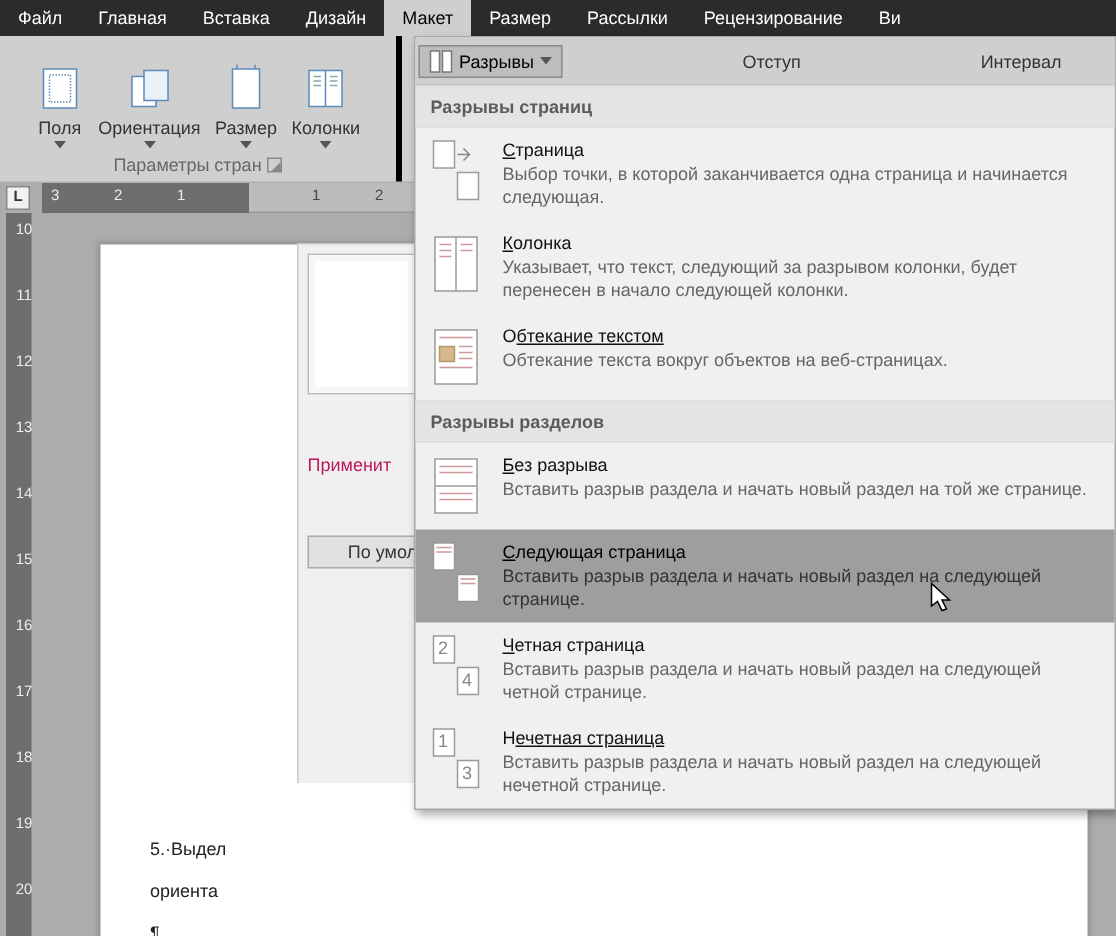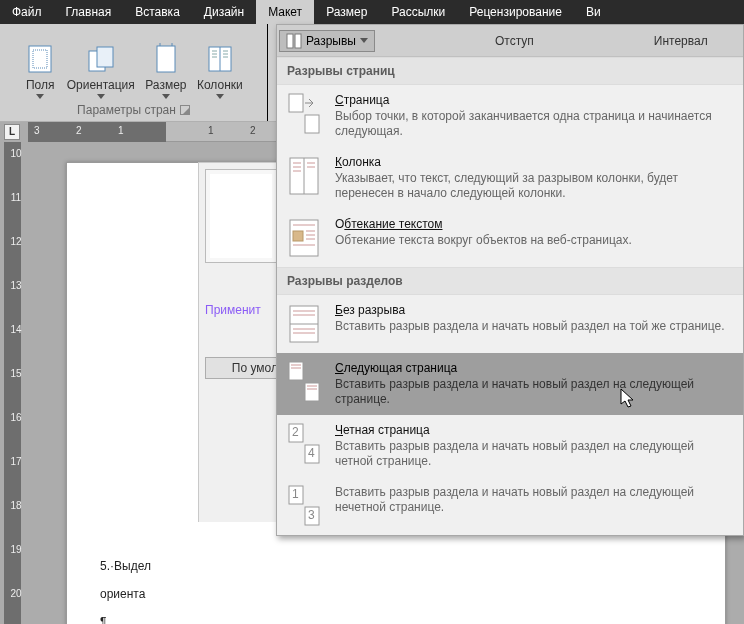--- a/index.html
+++ b/index.html
@@ -1,41 +1,41 @@
 <!DOCTYPE html>
 <html><head>
 <meta charset="utf-8">
 <style>
 *{margin:0;padding:0;box-sizing:border-box;font-family:"Segoe UI",Tahoma,sans-serif;font-size:12px}
 body{background:#e6e6e6;width:744px;height:624px;overflow:hidden;position:relative}
 .menubar{background:#2b2b2b;height:24px;display:flex;align-items:stretch}
 .menubar .m{color:#fff;padding:0 12px;display:flex;align-items:center;cursor:pointer}
 .menubar .m.active{background:#cfcfcf;color:#000}
 .ribbon{background:#cfcfcf;height:98px;display:flex;border-bottom:1px solid #b0b0b0;position:relative}
-.ribbon-group{display:flex;flex-direction:column;align-items:center;justify-content:flex-end;padding:2px 19px 2px;border-right:1px solid #000000}
+.ribbon-group{display:flex;flex-direction:column;align-items:center;justify-content:flex-end;padding:2px 19px 2px;border-right:4px solid #000000}
 .ribbon .big-btn{display:flex;flex-direction:column;align-items:center;justify-content:flex-start;padding:2px 4px;margin-top:2px}
 .ribbon .big-btn .ico{width:32px;height:32px;display:flex;align-items:center;justify-content:center;margin-bottom:4px}
 .ribbon .big-btn span.lbl{color:#333;text-align:center;line-height:13px}
 .ribbon .grp-label{color:#666;font-size:11px;margin-top:2px;padding:0 4px 2px;display:flex;align-items:center;gap:4px}
 .ribbon .grp-label .dlauncher{width:10px;height:10px;border:1px solid #888;position:relative}
 .ribbon .grp-label .dlauncher:after{content:"";position:absolute;right:0;bottom:0;border:3px solid transparent;border-bottom-color:#888;border-right-color:#888}
 .breaks-btn{display:flex;align-items:center;height:22px;padding:0 6px;margin:4px 0 0 4px;background:#cfcfcf;border:1px solid transparent}
 .breaks-btn.active{background:#bdbdbd;border-color:#8a8a8a}
 .triangle{width:0;height:0;border-left:4px solid transparent;border-right:4px solid transparent;border-top:5px solid #555;margin-left:4px}
 .content{position:absolute;top:122px;left:0;right:0;bottom:0;background:#acacac}
 .hruler{height:20px;background:#bcbcbc;position:relative;margin-left:28px;border-bottom:1px solid #999}
 .hruler .tab{position:absolute;left:-24px;top:2px;width:16px;height:16px;background:#f2f2f2;border:1px solid #888;color:#333;font-size:10px;font-weight:bold;text-align:center;line-height:14px}
 .hruler .dark{position:absolute;left:0;top:0;width:138px;height:20px;background:#6e6e6e}
 .hruler .tick{position:absolute;top:3px;color:#444;font-size:10px}
 .vruler{position:absolute;left:4px;top:20px;width:17px;bottom:0;background:#6e6e6e}
 .vruler .tick{position:absolute;left:4px;color:#eee;font-size:10px;width:16px;text-align:center}
 .page{position:absolute;left:66px;top:40px;width:660px;height:560px;background:#fff;border:1px solid #999;box-shadow:0 0 4px rgba(0,0,0,.25)}
 .pane{position:absolute;left:198px;top:40px;width:78px;height:360px;background:#f0f0f0;border-left:1px solid #c9c9c9;border-top:1px solid #c9c9c9;padding:6px;overflow:hidden}
 .pane .preview{width:72px;height:94px;background:#fff;border:1px solid #bbb;box-shadow:inset 0 0 0 4px rgba(0,0,0,.03)}
-.pane .applabel{margin-top:40px;color:#8b5cf6}
+.pane .applabel{margin-top:40px;color:#be185d}
 .pane .defbtn{margin-top:40px;width:80px;height:22px;background:#e1e1e1;border:1px solid #adadad;color:#333;text-align:right;line-height:20px}
 .doc-text{position:absolute;left:100px;top:430px;color:#222;font-family:"Times New Roman",serif;font-size:20px;line-height:28px}
 
 .dropdown{position:absolute;left:276px;top:24px;width:468px;background:#f0f0f0;border:1px solid #a8a8a8;box-shadow:2px 3px 6px rgba(0,0,0,.35);z-index:10}
 .dropdown .top-row{display:flex;align-items:center;height:32px;background:#cfcfcf;border-bottom:1px solid #c0c0c0}
 .dropdown .top-row .breaks-btn{margin:0 0 0 2px}
 .dropdown .top-row .lbl2{margin-left:120px;color:#333}
 .dropdown .sect-h{background:#e4e4e4;color:#5c5c5c;font-weight:600;padding:6px 10px;border-top:1px solid #dcdcdc;border-bottom:1px solid #dcdcdc}
 .dropdown .item{display:flex;padding:8px 10px;gap:14px;align-items:flex-start}
 .dropdown .item.hover{background:#9e9e9e}
@@ -278,20 +278,21 @@
       <div class="item">
         <div class="ico">
           <svg width="34" height="42">
             <rect x="2" y="1" width="14" height="18" fill="#fff" stroke="#9a9a9a"></rect>
             <text x="5" y="13" font-size="9" fill="#888" font-family="sans-serif">1</text>
             <rect x="18" y="22" width="14" height="18" fill="#fff" stroke="#9a9a9a"></rect>
             <text x="21" y="34" font-size="9" fill="#888" font-family="sans-serif">3</text>
           </svg>
         </div>
         <div class="txt">
+          <div class="t">Н<u>ечетная страница</u></div>
           <div class="d">Вставить разрыв раздела и начать новый раздел на следующей нечетной странице.</div>
         </div>
       </div>
     </div>
 </div>
 
 <svg class="cursor" width="18" height="22">
 <path d="M1 1 L1 16 L5 13 L8 19 L11 18 L8 12 L13 12 Z" fill="#fff" stroke="#000" stroke-width="1"></path>
 </svg>
 

